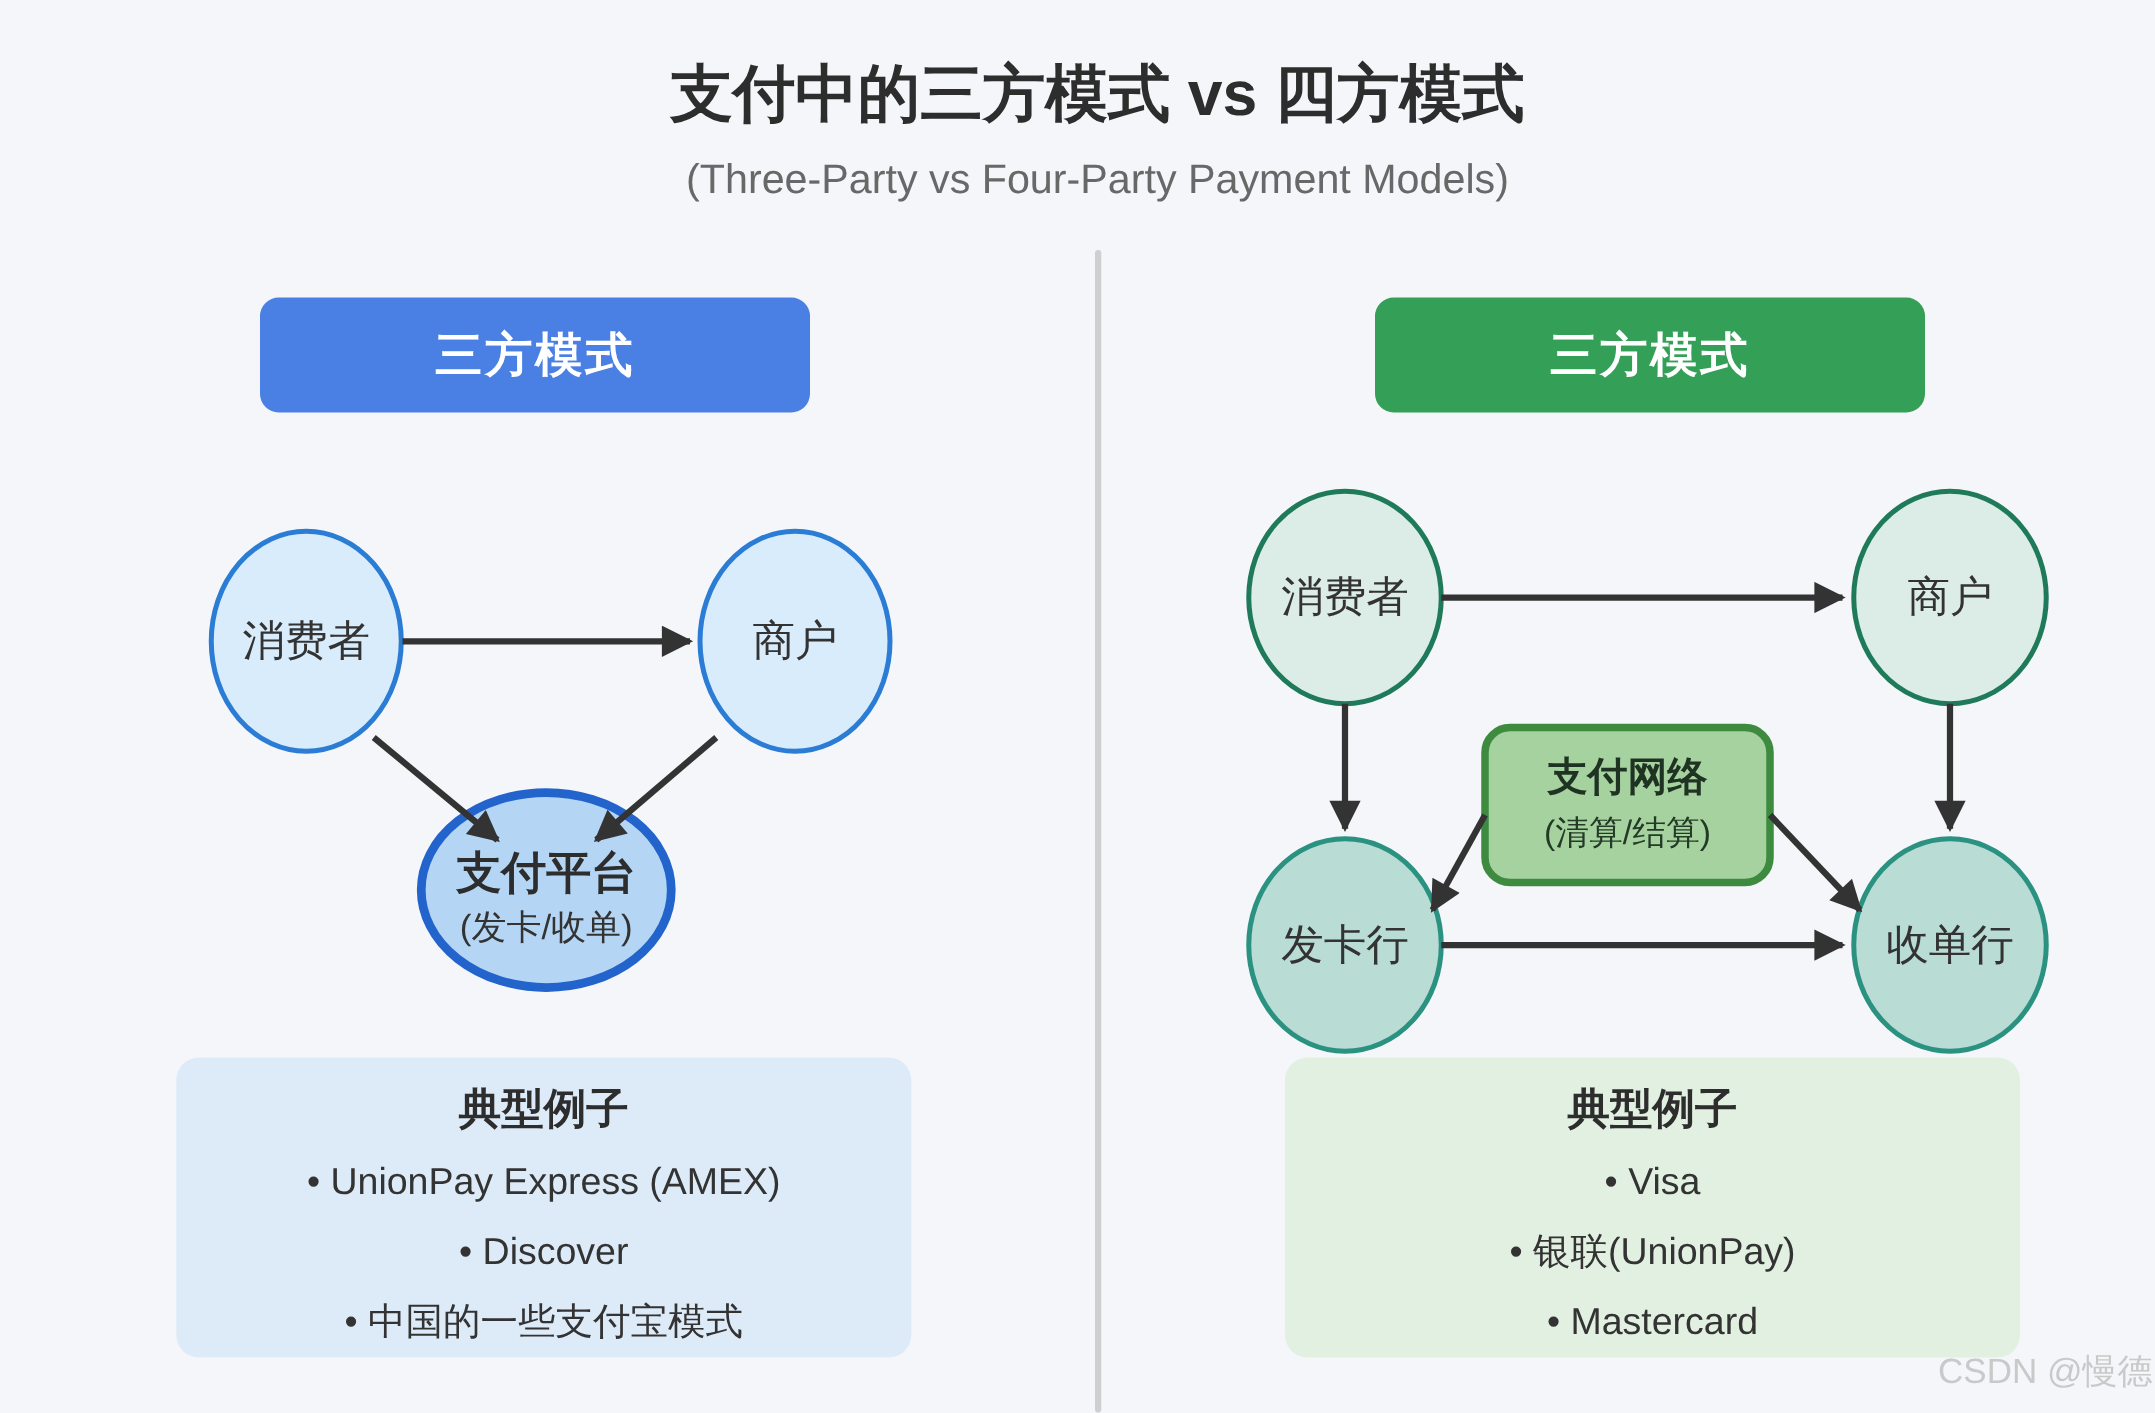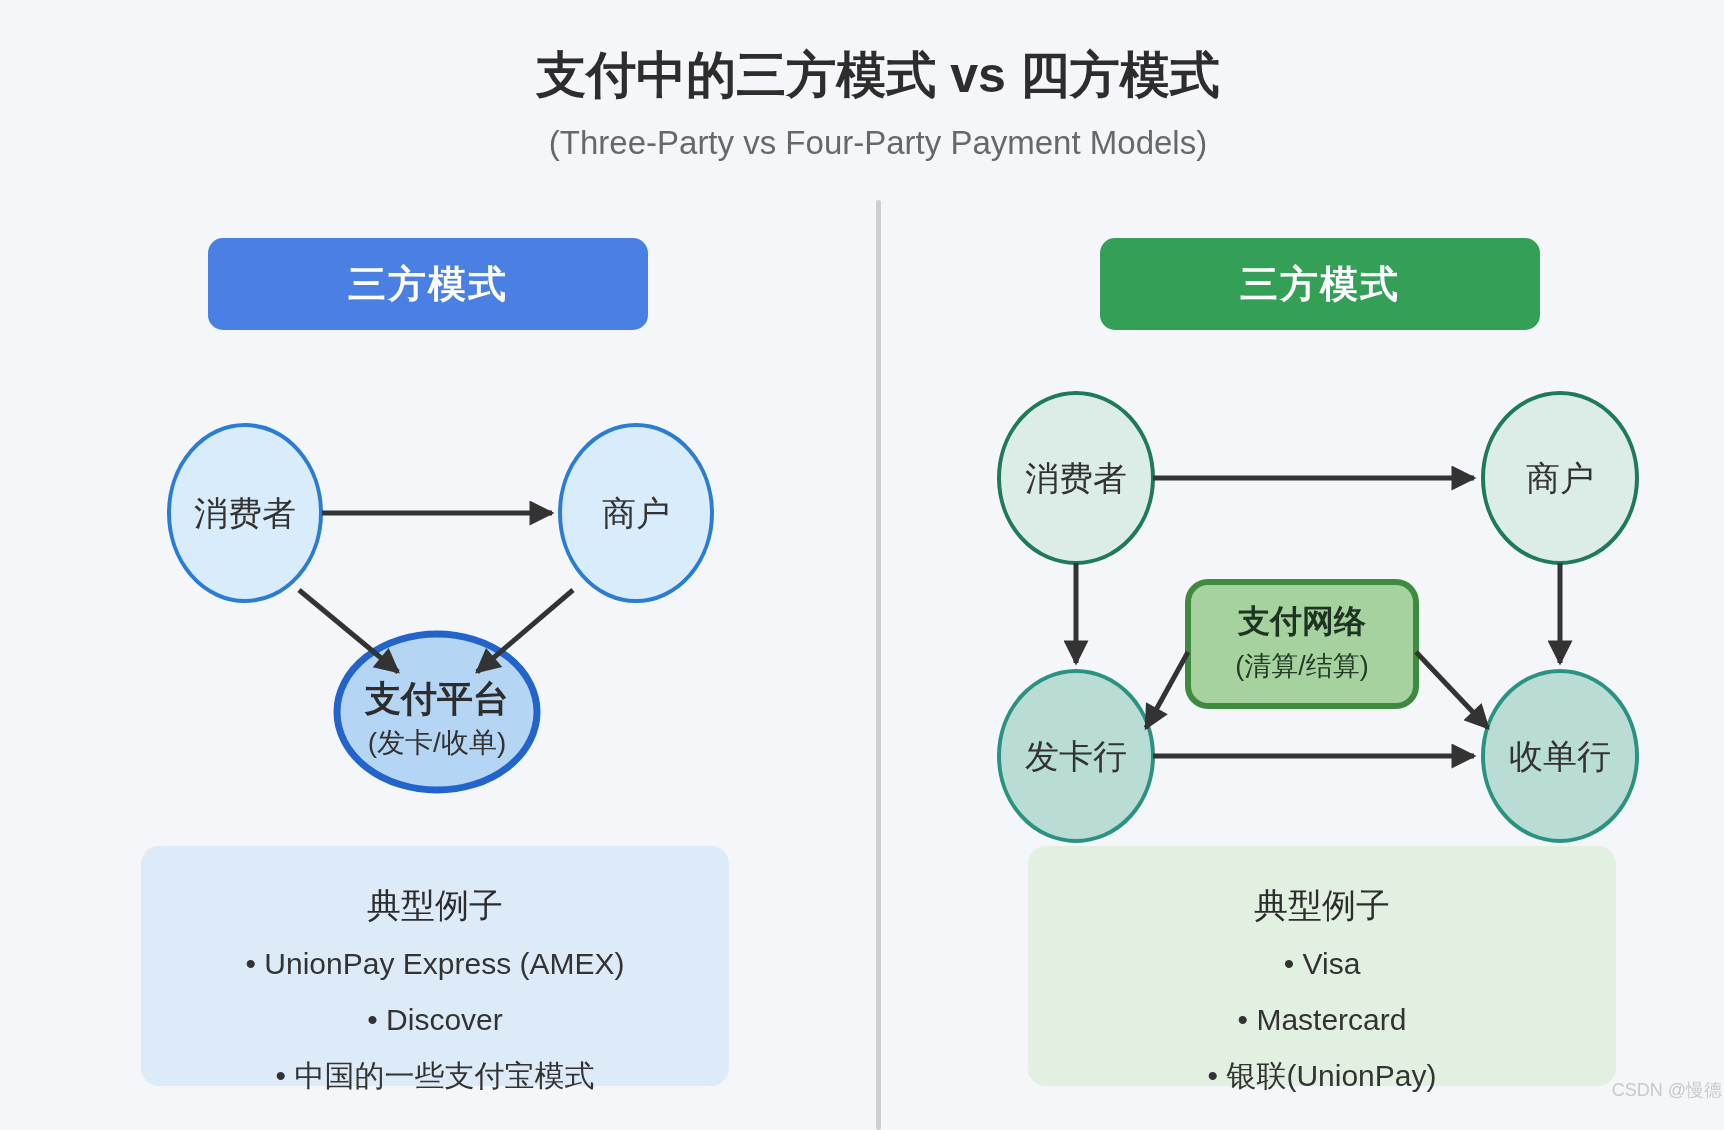--- a/index.html
+++ b/index.html
@@ -50,24 +50,24 @@
   .net-sublabel{font-size:27px;fill:#233a26;}
   svg text{text-anchor:middle;dominant-baseline:central;
     font-family:"Liberation Sans","DejaVu Sans",sans-serif;}
   .example-box{
     top:846px;width:588px;height:240px;border-radius:18px;
     display:flex;flex-direction:column;align-items:center;
     padding-top:20px;box-sizing:border-box;
   }
   .example-box.blue{left:141px;background:var(--example-blue-bg);}
   .example-box.green{left:1028px;background:var(--example-green-bg);}
-  .example-title{font-size:34px;font-weight:normal;line-height:42px;color:var(--title);margin-bottom:10px;margin-top:18px;}
+  .example-title{font-size:34px;font-weight:bold;line-height:42px;color:var(--title);margin-bottom:10px;}
   .example-item{font-size:30px;line-height:56px;color:var(--text);white-space:nowrap;}
   .watermark{
-    top:1078px;right:2px;font-size:18px;color:var(--watermark);white-space:nowrap;
+    top:1078px;right:2px;font-size:28px;color:var(--watermark);white-space:nowrap;
   }
 </style>
 </head>
 <body>
 
 <div class="abs page-title">支付中的三方模式 vs 四方模式</div>
 <div class="abs page-subtitle">(Three-Party vs Four-Party Payment Models)</div>
 
 <div class="abs divider"></div>
 
@@ -126,17 +126,17 @@
 <div class="abs example-box blue">
   <div class="example-title">典型例子</div>
   <div class="example-item">• UnionPay Express (AMEX)</div>
   <div class="example-item">• Discover</div>
   <div class="example-item">• 中国的一些支付宝模式</div>
 </div>
 
 <div class="abs example-box green">
   <div class="example-title">典型例子</div>
   <div class="example-item">• Visa</div>
+  <div class="example-item">• 银联(UnionPay)</div>
   <div class="example-item">• Mastercard</div>
-  <div class="example-item">• 银联(UnionPay)</div>
 </div>
 
 <div class="abs watermark">CSDN @慢德</div>
 
 </body></html>

